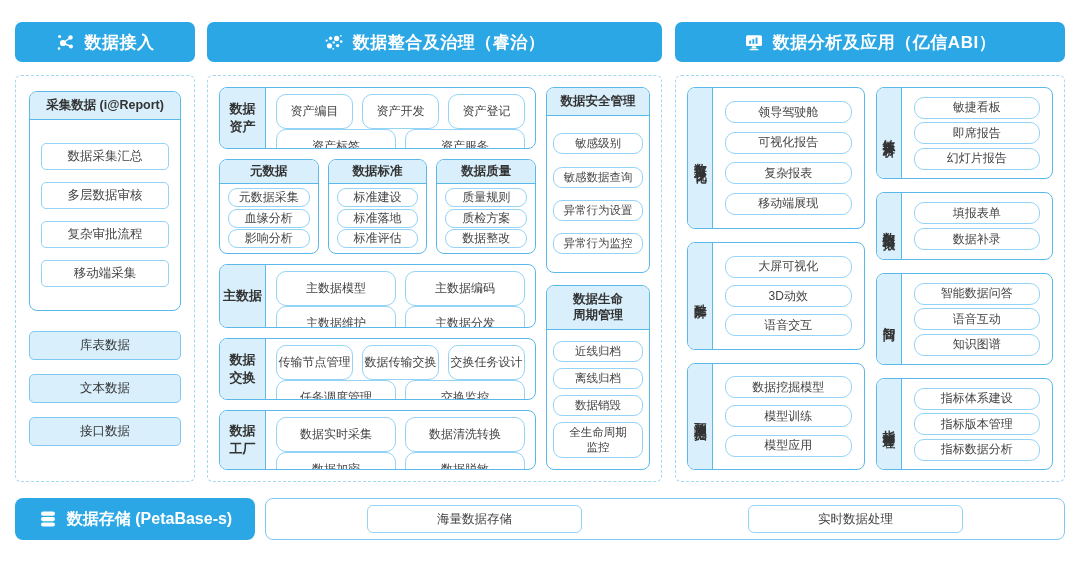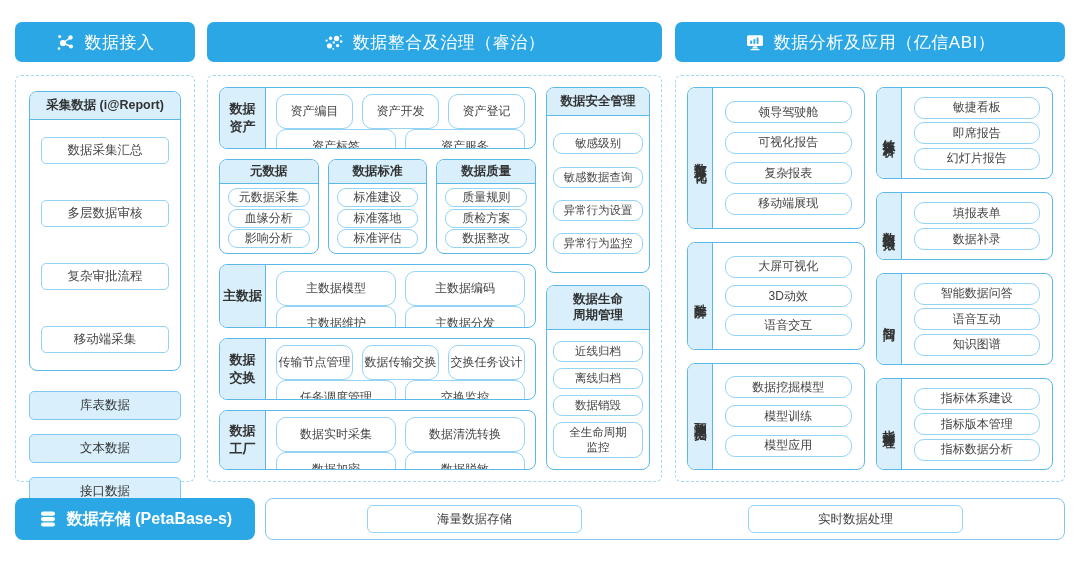--- a/index.html
+++ b/index.html
@@ -9,21 +9,21 @@
     color:#3a3a3a;
   }
   .canvas {
     position:relative; width:1080px; height:563px; background:#fff; overflow:hidden;
   }
   
   .hdr {
     position:absolute; top:22px; height:40px;
     background:#2AA7E4; border-radius:7px;
     display:flex; align-items:center; justify-content:center; gap:9px;
-    color:#fff; font-weight:normal; font-size:17px; letter-spacing:.5px;
+    color:#fff; font-weight:bold; font-size:17px; letter-spacing:.5px;
   }
   #hdr-access  { left:15px;  width:180px; }
   #hdr-gov     { left:207px; width:455px; }
   #hdr-ana     { left:675px; width:390px; }
   .hdr svg { flex:0 0 auto; }
 
   
   .panel {
     position:absolute; top:75px; height:407px; background:#fff;
     border:1px dashed #A3D7F2; border-radius:6px;
@@ -39,21 +39,21 @@
     text-align:center; font-weight:bold; font-size:12.5px; color:#333;
     padding:5px 12px; line-height:1.35;
   }
   .item {
     border:1px solid #93D3F5; border-radius:9px; background:#fff;
     display:flex; align-items:center; justify-content:center;
     font-size:12px; color:#444; text-align:center;
   }
 
   
-  .collect-body { display:flex; flex-direction:column; gap:36px; padding:17px 11px; }
+  .collect-body { display:flex; flex-direction:column; gap:12px; padding:23px 11px; }
   .collect-body .item { height:27px; border-radius:5px; font-size:12.5px; }
   .filled {
     background:#D9F0FC; border:1px solid #7FC9F0; border-radius:5px;
     height:29px; display:flex; align-items:center; justify-content:center;
     font-size:12.5px; color:#333; margin-top:14px;
   }
   .filled.first { margin-top:20px; }
 
   
   .mid-wrap { display:flex; gap:10px; height:100%; }

